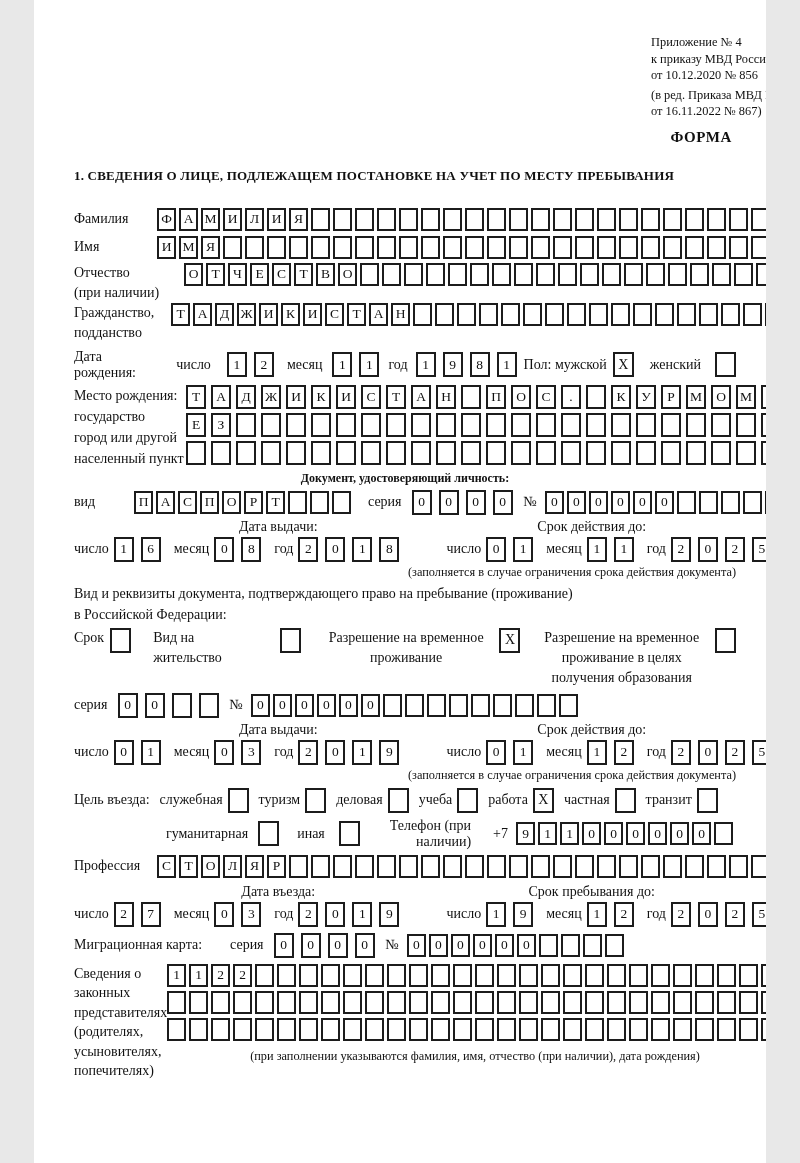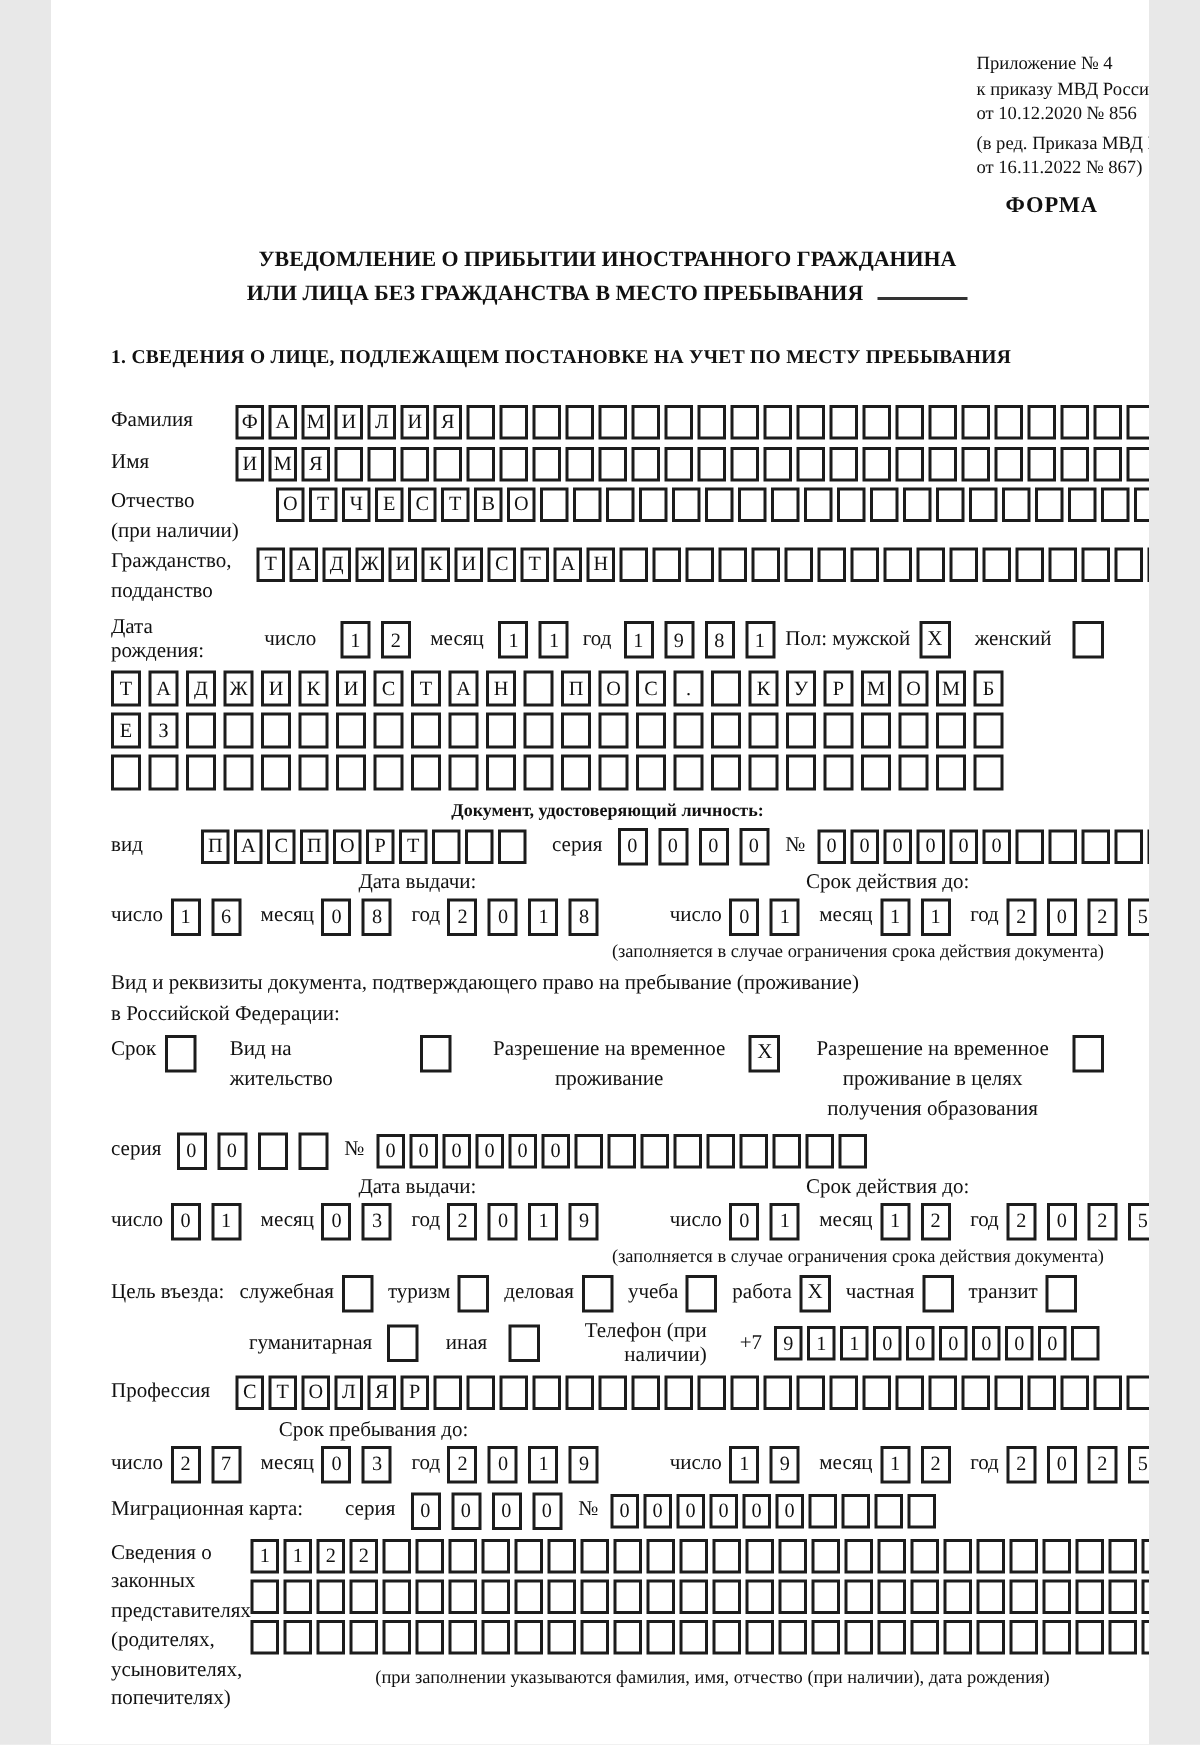--- a/index.html
+++ b/index.html
@@ -78,24 +78,20 @@
 
 <div class="page">
 
   <div class="ref-block pre">Приложение № 4
 к приказу МВД России
 от 10.12.2020 № 856</div>
   <div class="ref-block ref-note pre">(в ред. Приказа МВД России
 от 16.11.2022 № 867)</div>
   <div class="forma">ФОРМА</div>
 
-  <div class="title">
-    <span>УВЕДОМЛЕНИЕ О ПРИБЫТИИ ИНОСТРАННОГО ГРАЖДАНИНА</span><br>
-    <span>ИЛИ ЛИЦА БЕЗ ГРАЖДАНСТВА В МЕСТО ПРЕБЫВАНИЯ</span><span class="title-underline"></span>
-  </div>
 
   <div class="sec-heading">1. СВЕДЕНИЯ О ЛИЦЕ, ПОДЛЕЖАЩЕМ ПОСТАНОВКЕ НА УЧЕТ ПО МЕСТУ ПРЕБЫВАНИЯ</div>
 
   <div class="row mt20" style="margin-top:24px;">
     <div class="lbl w83">Фамилия</div>
     <div class="cells">
         <span class="cell">Ф</span>
         <span class="cell">А</span>
         <span class="cell">М</span>
         <span class="cell">И</span>
@@ -251,20 +247,24 @@
         <span class="cell">8</span>
         <span class="cell">1</span>
       </span>
     <span>Пол:</span>&nbsp;<span>мужской</span>
     <span class="chk">X</span>
     <span style="margin-left:16px;">женский</span>
     <span class="chk" style="margin-left:14px;"></span>
   </div>
 
   <div class="row mt4">
+    <div class="lbl w112 pre">Место рождения:
+государство
+город или другой
+населенный пункт</div>
     <div class="stack">
       <div class="cells mcells">
           <span class="cell">Т</span>
           <span class="cell">А</span>
           <span class="cell">Д</span>
           <span class="cell">Ж</span>
           <span class="cell">И</span>
           <span class="cell">К</span>
           <span class="cell">И</span>
           <span class="cell">С</span>
@@ -580,20 +580,21 @@
         <span class="cell"></span>
         <span class="cell"></span>
         <span class="cell"></span>
         <span class="cell"></span>
         <span class="cell"></span>
         <span class="cell"></span>
       </div>
   </div>
 
   <div class="pair-head" style="margin-top:6px;">
+    <div class="ph-left">Дата въезда:</div>
     <div class="ph-right">Срок пребывания до:</div>
   </div>
   <div class="date-pair">
     <div class="dgroup">
       <span class="dl">число</span>
       <span class="cells dcells">
           <span class="cell">2</span>
           <span class="cell">7</span>
         </span>
       <span class="dl">месяц</span>

